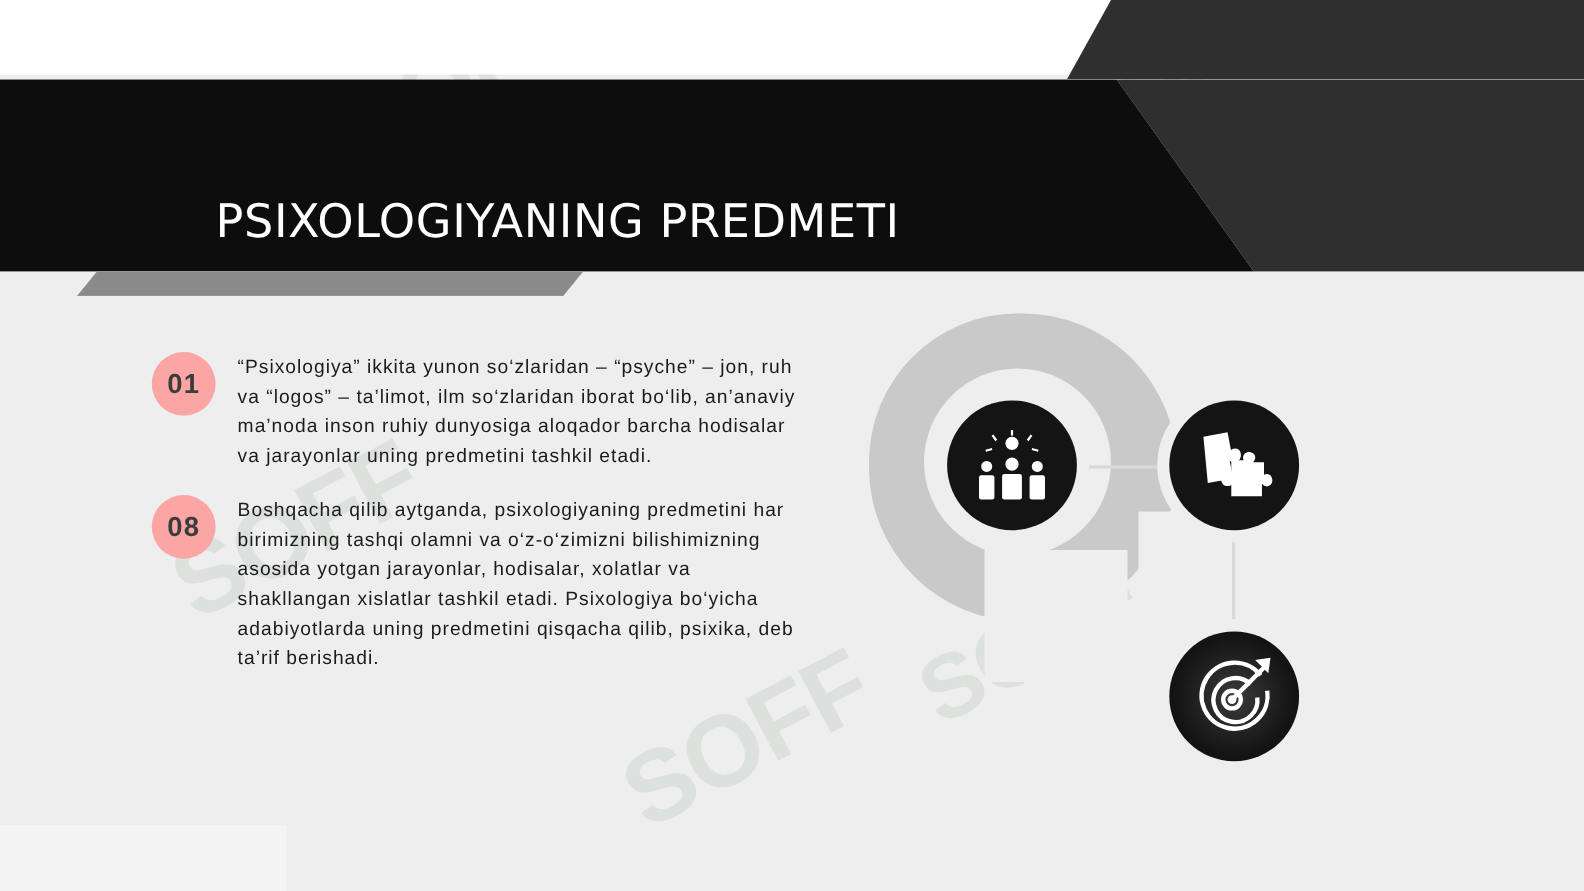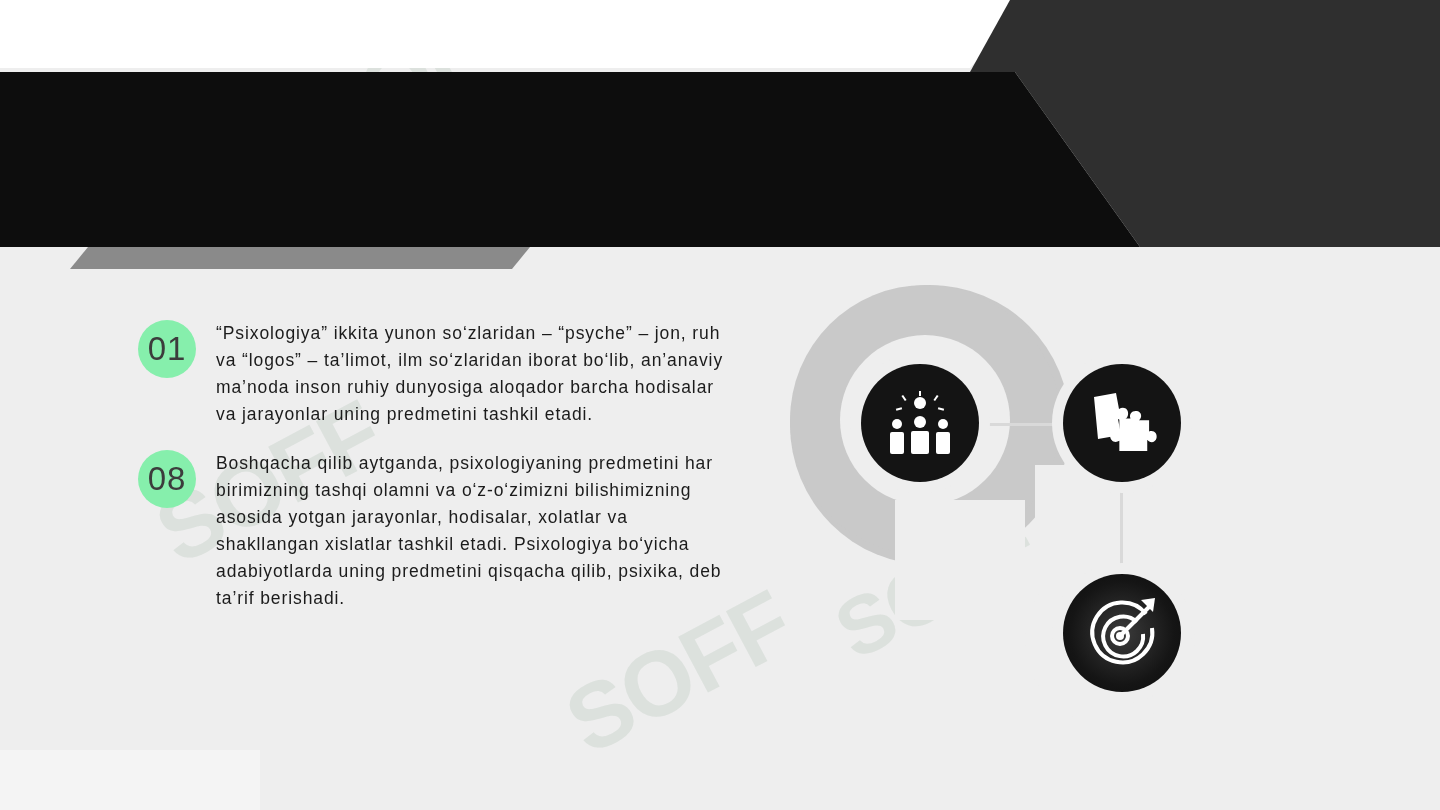--- a/index.html
+++ b/index.html
@@ -95,24 +95,24 @@
   .bullet {
     position: relative;
     margin-bottom: 22px;
     padding-left: 78px;
   }
   .bullet-badge {
     position: absolute;
     left: 0; top: 0;
     width: 58px; height: 58px;
     border-radius: 50%;
-    background: #86efac;
+    background: #fca5a5;
     color: #3c3c3c;
-    font-size: 33px;
-    font-weight: normal;
+    font-size: 25px;
+    font-weight: bold;
     display: flex;
     align-items: center;
     justify-content: center;
     letter-spacing: 1px;
   }
   .bullet-text {
     font-size: 17.5px;
     line-height: 27px;
     letter-spacing: 0.9px;
     color: #1b1b1b;
@@ -217,20 +217,21 @@
   <div class="wm wm-3">SOFF</div>
   <div class="wm wm-4">SOFF</div>
   <div class="wm wm-5">SOFF</div>
 
   <div class="top-white"></div>
   <div class="top-right-dark"></div>
   <div class="header-band-gray"></div>
   <div class="header-band"></div>
   <div class="header-underline"></div>
 
+  <h1 class="slide-title">PSIXOLOGIYANING PREDMETI</h1>
 
   <div class="bullets">
 
     <div class="bullet">
       <div class="bullet-badge">01</div>
       <div class="bullet-text">“Psixologiya” ikkita yunon so‘zlaridan – “psyche” – jon, ruh va “logos” – ta’limot, ilm so‘zlaridan iborat bo‘lib, an’anaviy ma’noda inson ruhiy dunyosiga aloqador barcha hodisalar va jarayonlar uning predmetini tashkil etadi.</div>
     </div>
 
     <div class="bullet">
       <div class="bullet-badge">08</div>

